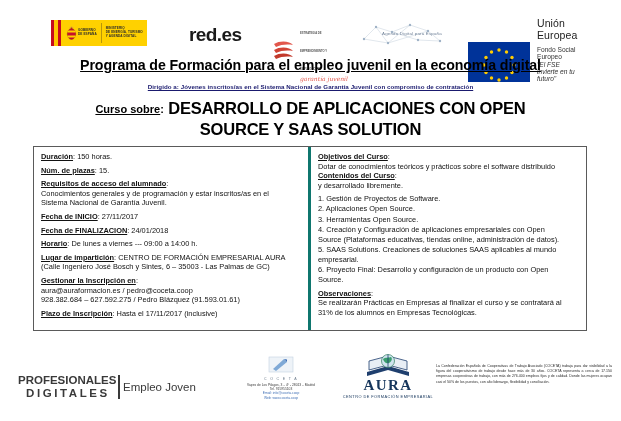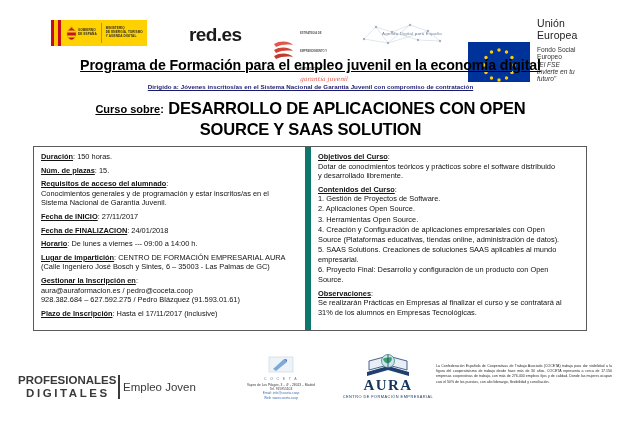--- a/index.html
+++ b/index.html
@@ -71,21 +71,21 @@
     margin-top:2px;
   }
 
   
   .box{
     position:absolute;left:33px;top:146px;width:554px;height:185px;
     border:1px solid #5a5a5a;box-sizing:border-box;display:flex;
     background:#fff;
   }
   .col{box-sizing:border-box;padding:5px 7px 4px 7px;}
-  .col-left{width:278px;border-right:6px solid #0f766e;}
+  .col-left{width:278px;border-right:3px solid #0f766e;}
   .col-right{width:276px;}
 
   .ln{font-size:7.4px;line-height:9.6px;color:#111;margin:0 0 4px 0;}
   .ln.tight{margin-bottom:0;}
   .ln.item{margin-bottom:0.5px;}
   .lbl{font-weight:bold;text-decoration:underline;}
 
   
   .pd-logo{position:absolute;left:18px;top:374px;display:flex;align-items:center;}
   .pd-left{font-weight:bold;font-size:11.5px;line-height:12.5px;color:#3a3a3a;text-align:left;}
@@ -245,23 +245,23 @@
     <p class="ln tight"><span class="lbl">Gestionar la Inscripción en</span><span>:</span></p>
     <p class="ln tight">aura@auraformacion.es          /      pedro@coceta.coop</p>
     <p class="ln">928.382.684 – 627.592.275  /    Pedro Blázquez (91.593.01.61)</p>
 
     <p class="ln"><span class="lbl">Plazo de Inscripción</span><span>: Hasta el 17/11/2017 (inclusive)</span></p>
   </div>
 
   <div class="col col-right">
     <p class="ln tight"><span class="lbl">Objetivos del Curso</span><span>:</span></p>
     <p class="ln tight">Dotar de conocimientos teóricos y prácticos sobre el software distribuido</p>
+    <p class="ln tight"><span class="lbl">Contenidos del Curso</span><span>:</span></p>
+
     <p class="ln">y desarrollado libremente.</p>
-
-    <p class="ln tight"><span class="lbl">Contenidos del Curso</span><span>:</span></p>
     <p class="ln item">1. Gestión de Proyectos de Software.</p>
     <p class="ln item">2. Aplicaciones Open Source.</p>
     <p class="ln item">3. Herramientas Open Source.</p>
     <p class="ln item">4. Creación y Configuración de aplicaciones empresariales con Open</p>
     <p class="ln item">Source (Plataformas educativas, tiendas online, administración de datos).</p>
     <p class="ln item">5. SAAS Solutions. Creaciones de soluciones SAAS aplicables al mundo</p>
     <p class="ln item">empresarial.</p>
     <p class="ln item">6. Proyecto Final: Desarrollo y configuración de un producto  con Open</p>
     <p class="ln">Source.</p>
 

